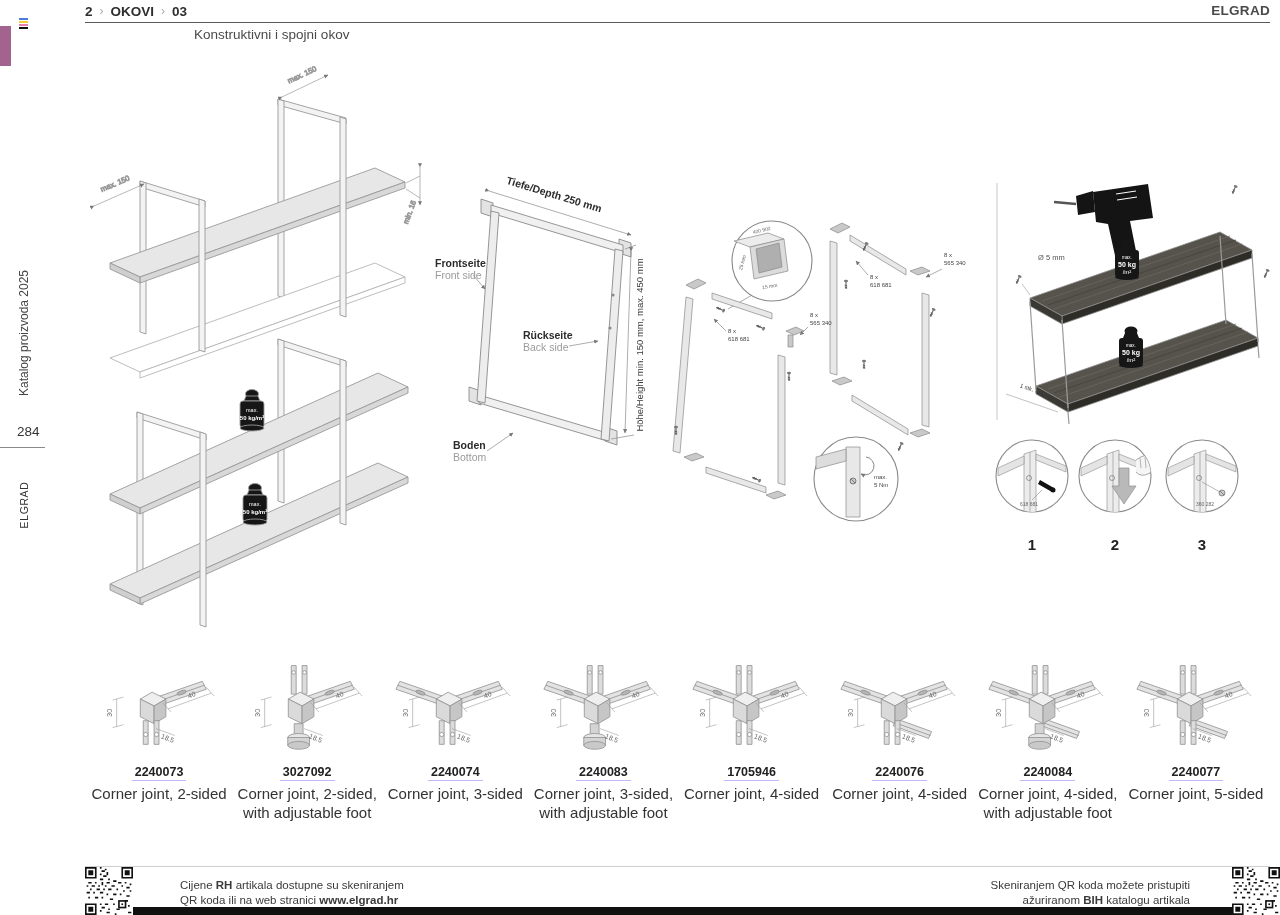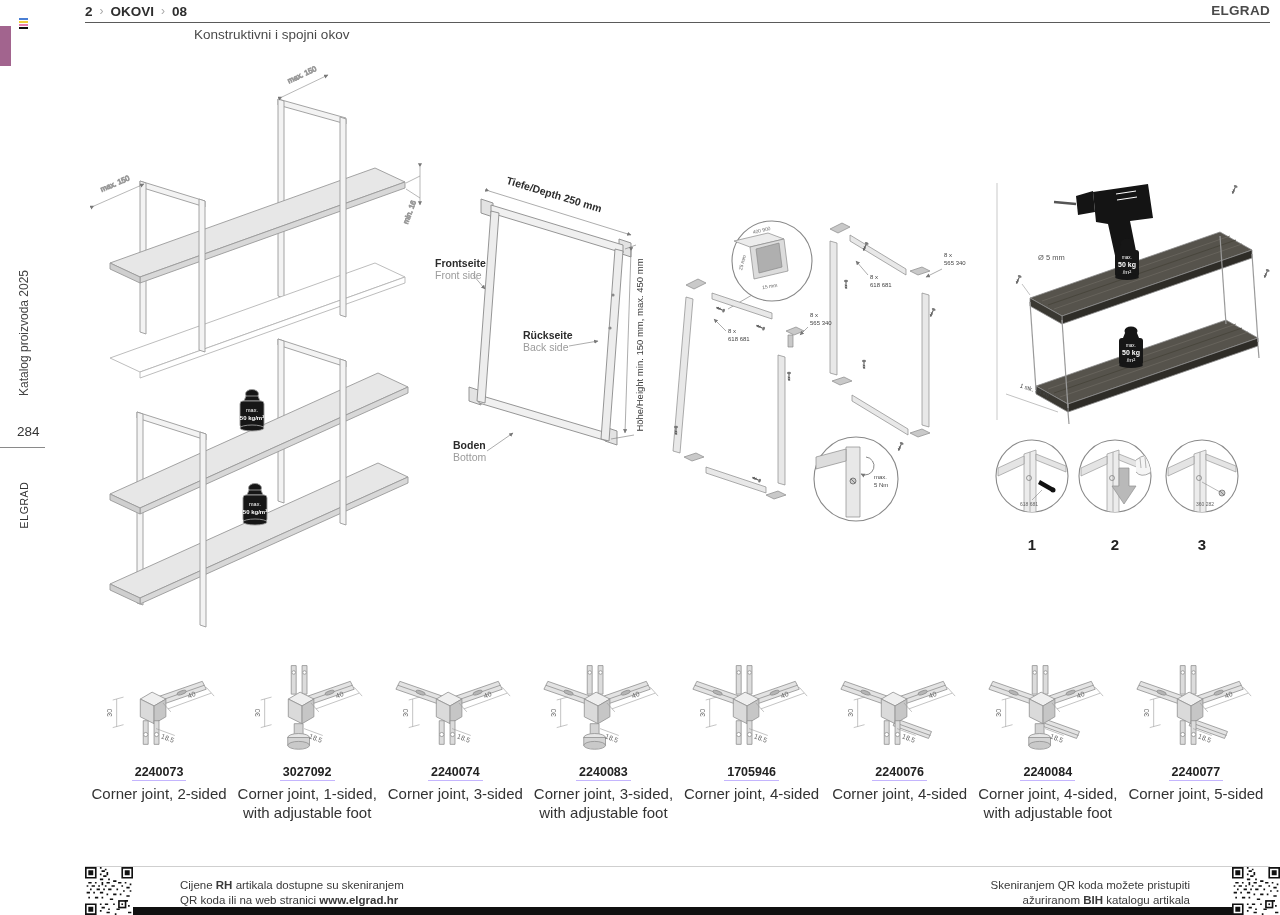--- a/index.html
+++ b/index.html
@@ -195,21 +195,21 @@
         <path fill="#111" d="M9,0h1v1h-1z M12,1h1v1h-1z M10,2h2v1h-2z M13,3h1v2h-1z M9,4h1v1h-1z M11,5h2v1h-2z M9,7h2v1h-2z M14,7h1v1h-1z M17,8h2v1h-2z M2,9h2v1h-2z M6,9h1v1h-1z M10,9h1v2h-1z M13,9h2v1h-2z M20,9h2v1h-2z M24,9h1v1h-1z M27,10h1v1h-1z M1,11h1v1h-1z M4,11h2v1h-2z M8,11h1v1h-1z M12,11h1v1h-1z M16,11h2v1h-2z M22,11h1v1h-1z M25,12h2v1h-2z M3,13h1v1h-1z M7,13h2v1h-2z M11,13h1v1h-1z M14,13h2v1h-2z M19,13h1v1h-1z M23,14h1v1h-1z M27,14h1v1h-1z M1,15h2v1h-2z M5,15h1v1h-1z M9,15h2v1h-2z M13,16h1v1h-1z M17,16h2v1h-2z M21,16h1v1h-1z M25,17h2v1h-2z M2,18h1v1h-1z M6,18h2v1h-2z M10,18h1v1h-1z M15,19h2v1h-2z M24,20h2v1h-2z M9,22h1v1h-1z M12,22h2v1h-2z M17,22h1v1h-1z M26,23h1v1h-1z M10,24h2v1h-2z M14,25h1v1h-1z M19,25h2v1h-2z M9,26h1v1h-1z M13,27h2v1h-2z M18,28h1v1h-1z M26,27h2v1h-2z"></path>
       </symbol>
     </defs>
   </svg>
 
   <div class="breadcrumb">
     <span class="bc-bold">2</span>
     <span class="bc-sep">›</span>
     <span class="bc-bold">OKOVI</span>
     <span class="bc-sep">›</span>
-    <span class="bc-bold">08</span>
+    <span class="bc-bold">03</span>
     <span class="bc-title">Konstruktivni i spojni okov</span>
   </div>
   <div class="brand-top">ELGRAD</div>
   <div class="header-rule"></div>
 
   <div class="tab-marker"></div>
   <div class="regmark">
     <div style="background:#4a7fd4"></div>
       <div style="background:#f0d03a"></div>
     <div style="background:#e87fae"></div>
@@ -515,21 +515,21 @@
       <svg class="cj" viewBox="0 0 130 108">
         <g stroke="#8f8f8f" stroke-width=".8" fill="none">
             <use href="#cj-2sf"></use>
             <use href="#cj-dims"></use>
           </g>
         <text class="dim" text-anchor="middle" x="17" y="64" transform="rotate(-90 17 64)">30</text>
         <text class="dim" text-anchor="middle" x="99" y="48" transform="rotate(-20 99 48)">40</text>
         <text class="dim" text-anchor="middle" x="73" y="92" transform="rotate(21 73 92)">18.5</text>
       </svg>
       <div><span class="p-code">3027092</span></div>
-      <div class="p-desc">Corner joint, 1-sided,
+      <div class="p-desc">Corner joint, 2-sided,
 with adjustable foot</div>
     </div>
 
     <div class="pcell">
       <svg class="cj" viewBox="0 0 130 108">
         <g stroke="#8f8f8f" stroke-width=".8" fill="none">
             <use href="#cj-3s"></use>
             <use href="#cj-dims"></use>
           </g>
         <text class="dim" text-anchor="middle" x="17" y="64" transform="rotate(-90 17 64)">30</text>

